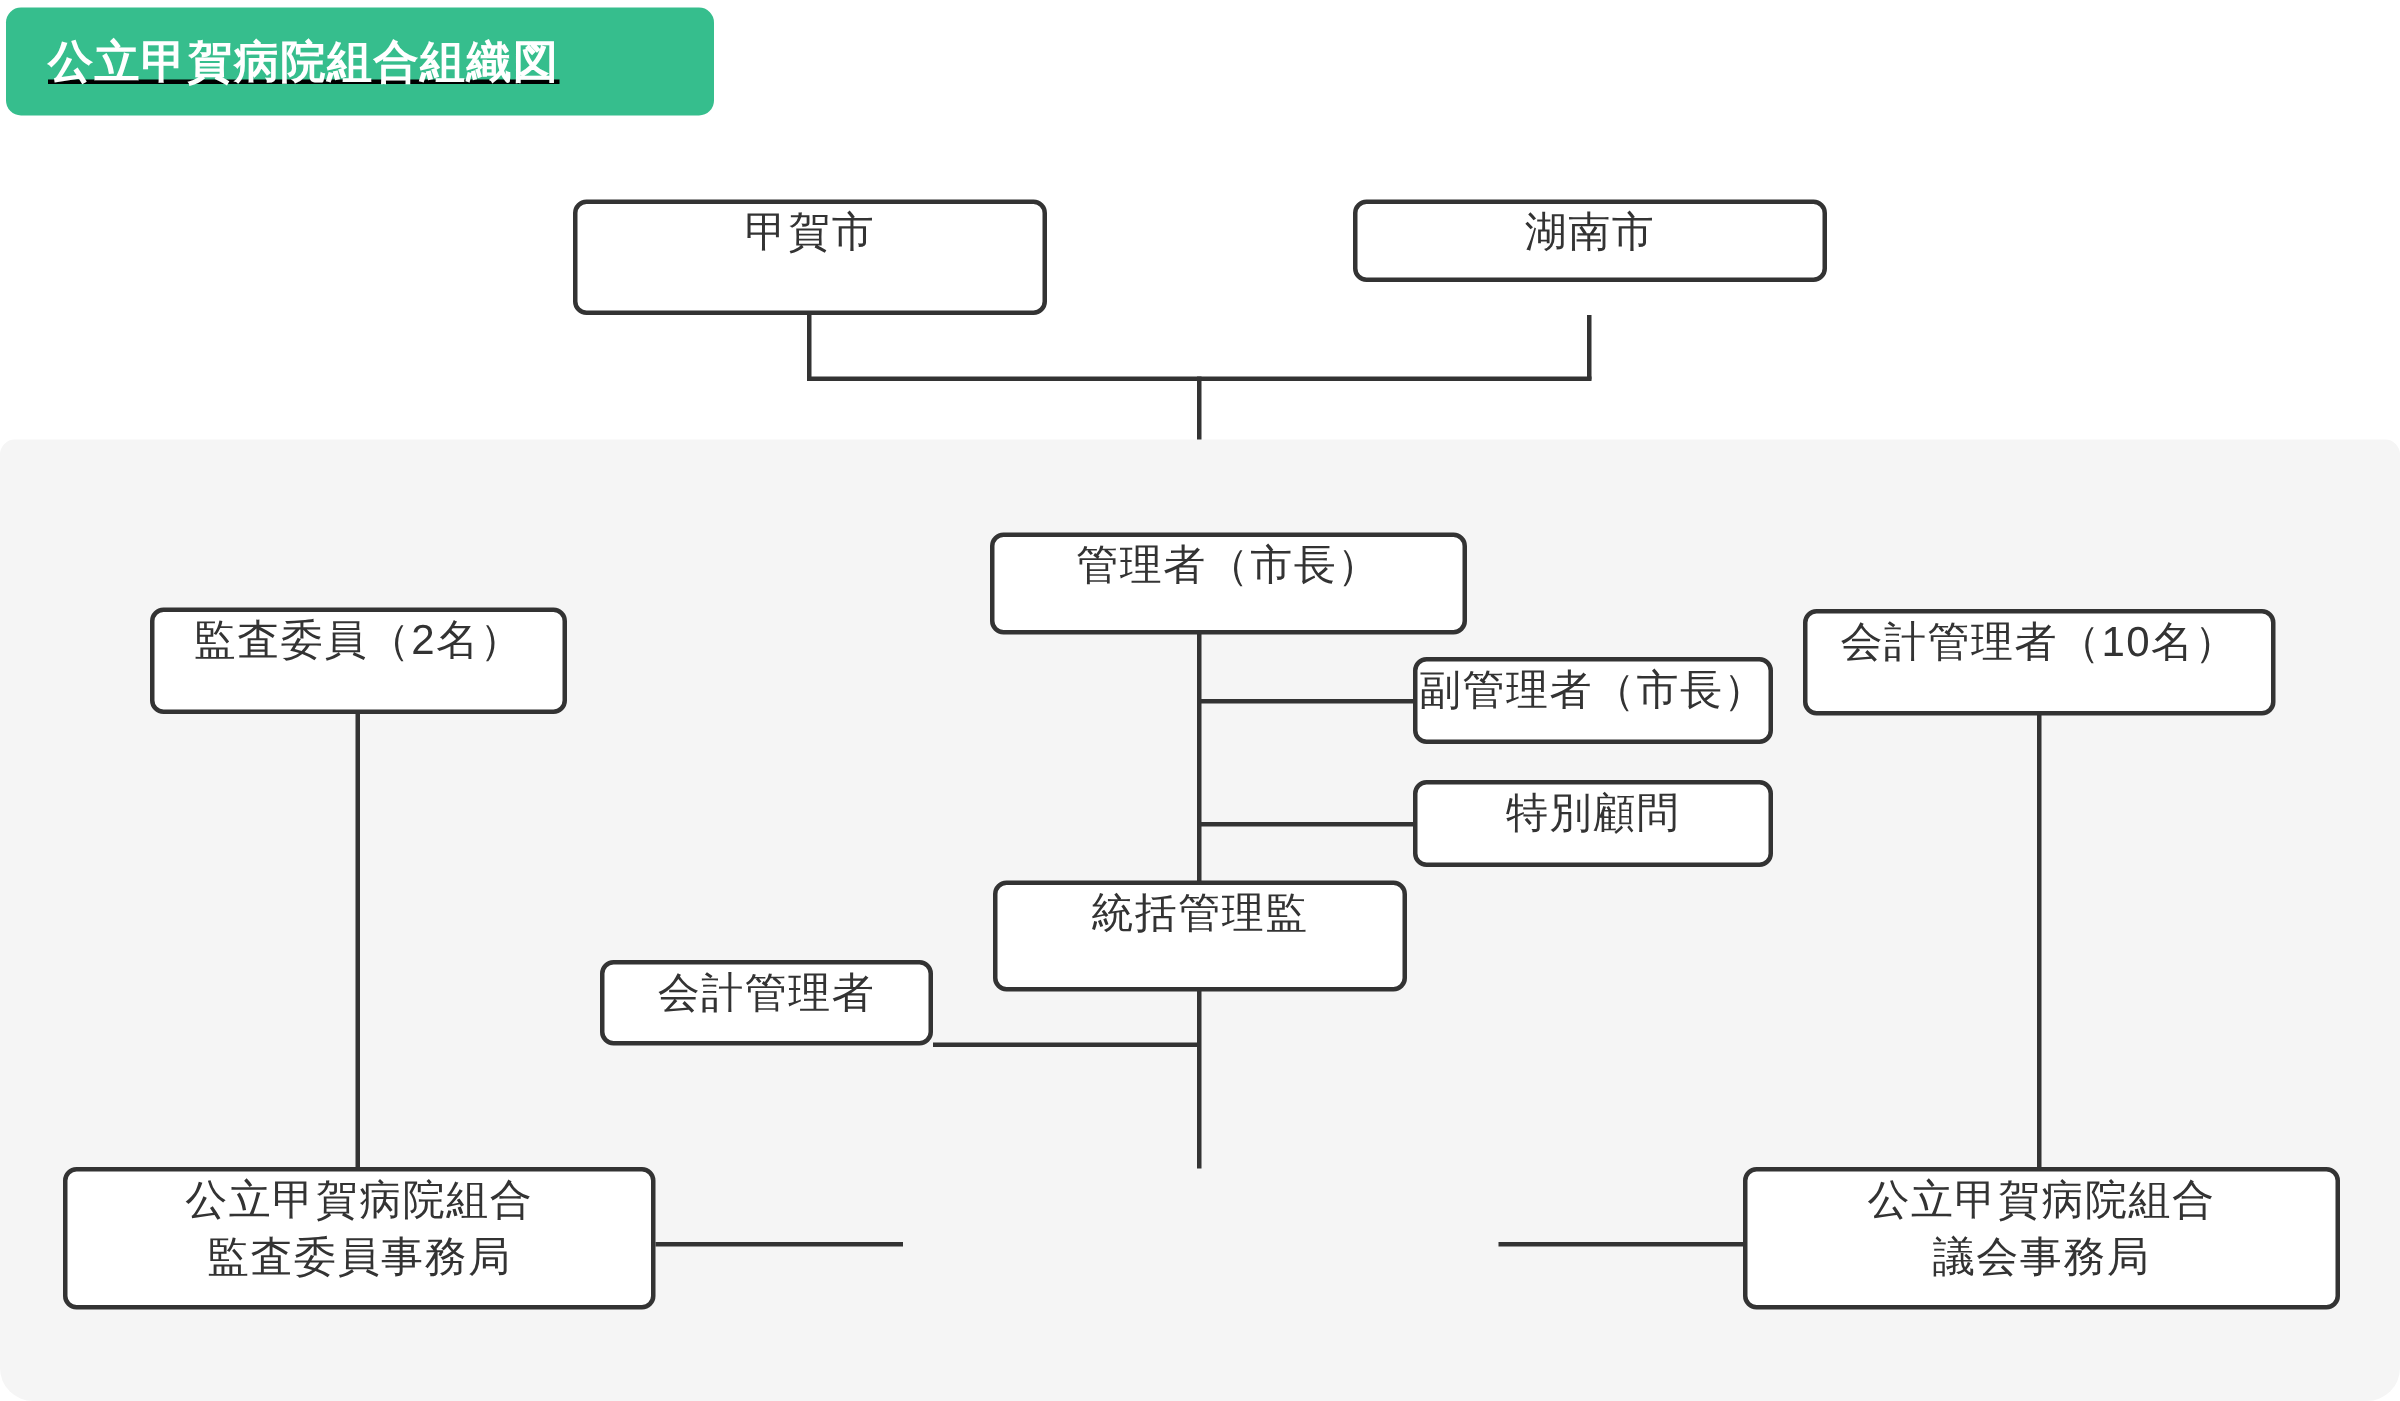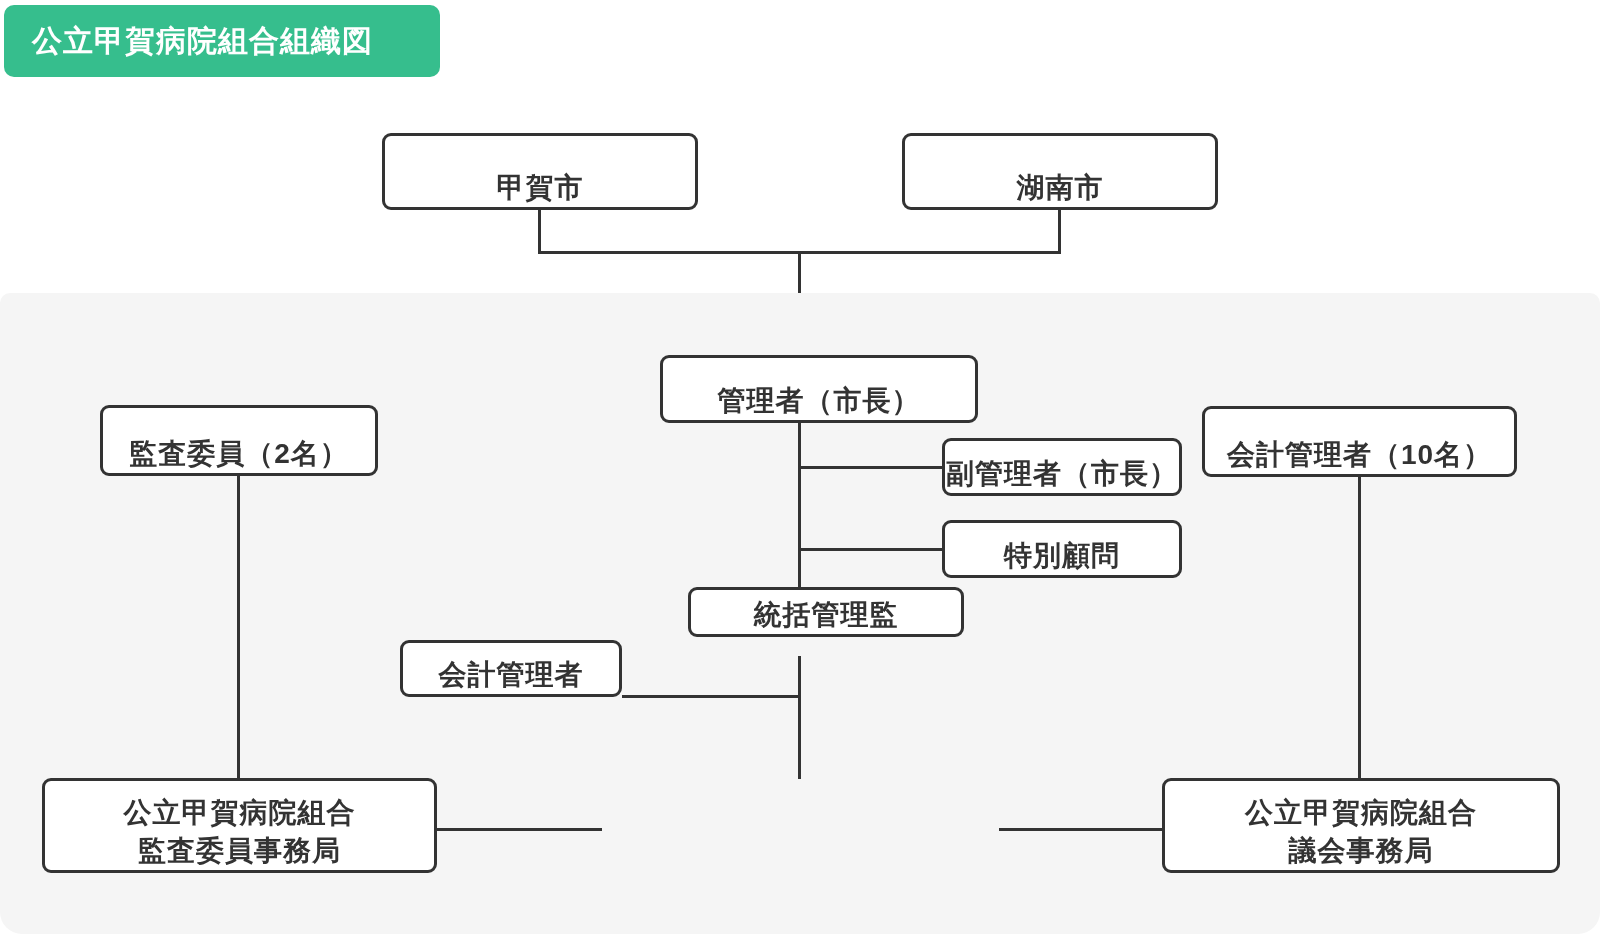--- a/index.html
+++ b/index.html
@@ -21,68 +21,69 @@
     top: 293px;
     width: 1600px;
     height: 641px;
     background: #f5f5f5;
     border-radius: 10px 10px 22px 22px;
   }
   .badge {
     position: absolute;
     left: 4px;
     top: 5px;
-    width: 436px;
+    width: 472px;
     height: 72px;
     background: #36be8d;
     border-radius: 10px;
     display: flex;
     align-items: center;
     padding-left: 28px;
     box-sizing: border-box;
+    text-decoration: underline;
   }
   .badge span {
     color: #ffffff;
     font-size: 30px;
     font-weight: bold;
     letter-spacing: 1px;
   }
   .node {
     position: absolute;
     background: #ffffff;
     border: 3px solid #333333;
     border-radius: 9px;
     box-sizing: border-box;
     display: flex;
     flex-direction: column;
     align-items: center;
-    justify-content: flex-end;
+    justify-content: flex-start;
     color: #333333;
-    font-weight: bold;
+    font-weight: normal;
     text-align: center;
     letter-spacing: 1px;
     z-index: 2;
   }
   .node .l1 { font-size: 28px; line-height: 1.35; }
   .node .l2 { font-size: 28px; line-height: 1.35; }
   .node.small-l2 .l2 { font-size: 24px; line-height: 1.4; }
   .fs27 { font-size: 27px; }
   .fs26 { font-size: 26px; }
   .line {
     position: absolute;
     background: #333333;
     z-index: 1;
   }
   
   #n-koka        { left: 382px;  top: 133px; width: 316px; height: 77px; }
-  #n-konan       { left: 902px;  top: 133px; width: 316px; height: 77px; }
+  #n-konan       { left: 902px;  top: 133px; width: 316px; height: 55px; }
   #n-kanrisha    { left: 660px;  top: 355px; width: 318px; height: 68px; }
   #n-fuku        { left: 942px;  top: 438px; width: 240px; height: 58px; }
   #n-komon       { left: 942px;  top: 520px; width: 240px; height: 58px; }
-  #n-tokatsu     { left: 662px;  top: 587px; width: 276px; height: 50px; margin-left: 26px; }
+  #n-tokatsu     { left: 662px;  top: 587px; width: 276px; height: 74px; }
   #n-kaikei      { left: 400px;  top: 640px; width: 222px; height: 57px; }
   #n-kansa       { left: 100px;  top: 405px; width: 278px; height: 71px; }
   #n-giin        { left: 1202px; top: 406px; width: 315px; height: 71px; }
   #n-kansajimu   { left: 42px;   top: 778px; width: 395px; height: 95px; }
   #n-jimu        { left: 602px;  top: 778px; width: 397px; height: 95px; }
   #n-gikaijimu   { left: 1162px; top: 778px; width: 398px; height: 95px; }
   
   #c-koka-drop    { left: 538px;  top: 210px; width: 3px;   height: 43px; }
   #c-konan-drop   { left: 1058px; top: 210px; width: 3px;   height: 43px; }
   #c-cities-join  { left: 538px;  top: 251px; width: 523px; height: 3px; }

